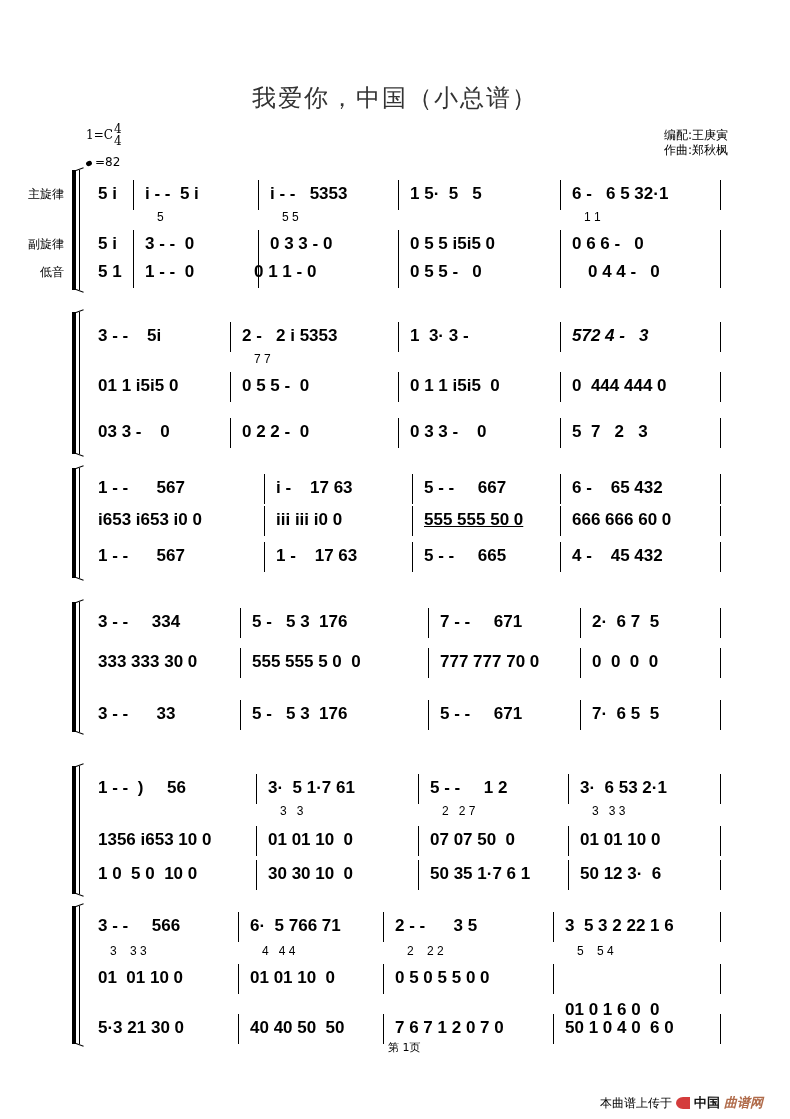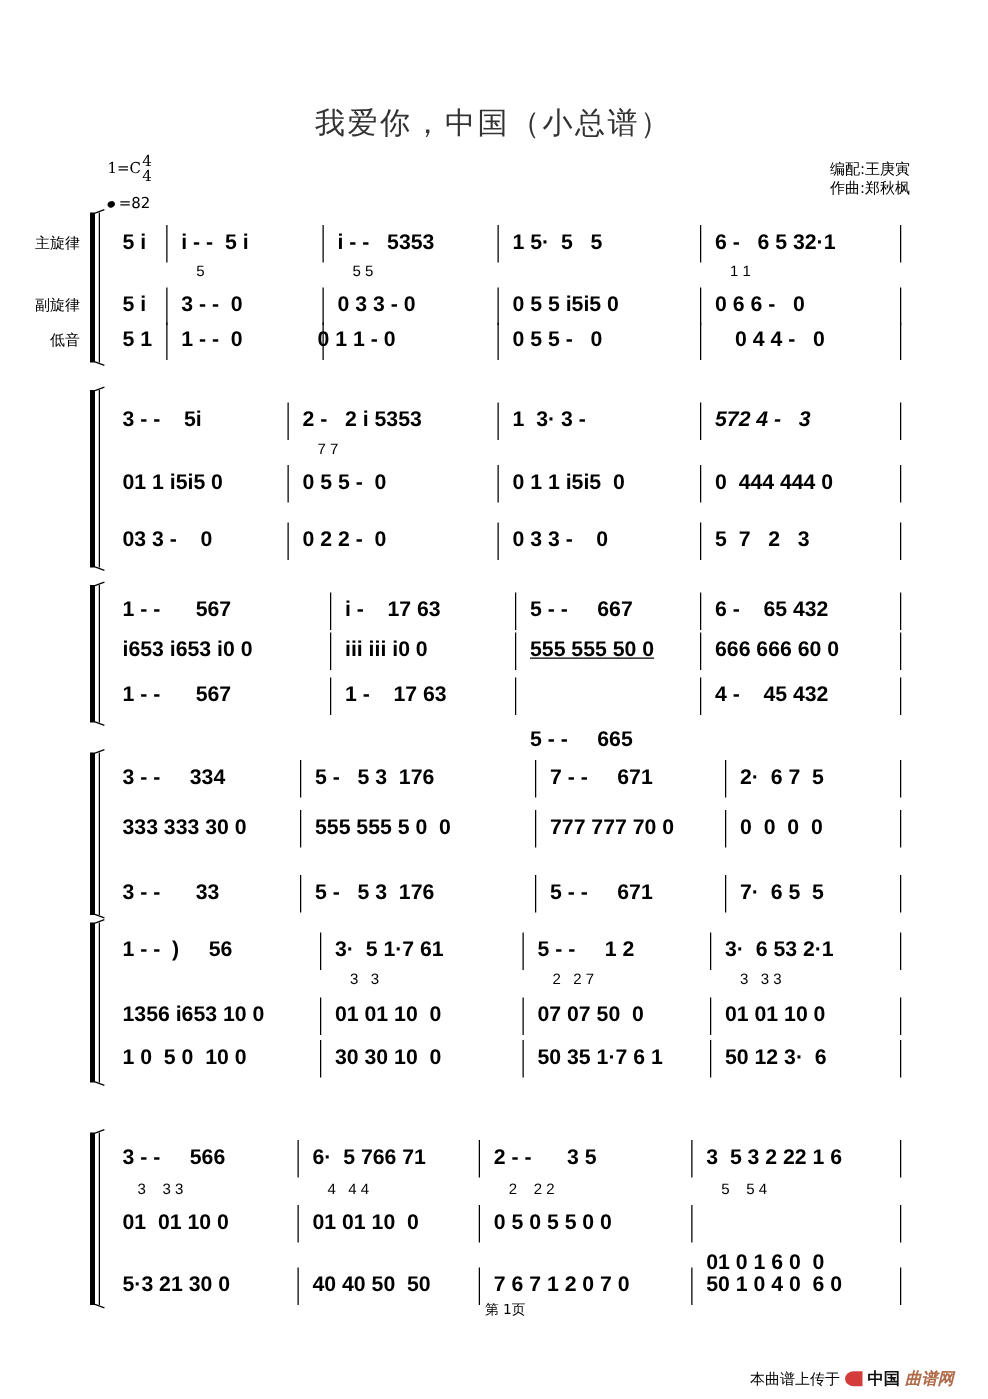--- a/index.html
+++ b/index.html
@@ -128,21 +128,21 @@
       <div class="m" style="left: 26px; top: 40px;">i653 i653 i0 0</div>
       <div class="m" style="left: 204px; top: 40px;">iii iii i0 0</div>
       <div class="m" style="left: 352px; top: 40px; text-decoration: underline;">555 555 50 0</div>
       <div class="m" style="left: 500px; top: 40px;">666 666 60 0</div>
       <div class="bar" style="left: 192px; top: 38px;"></div>
       <div class="bar" style="left: 340px; top: 38px;"></div>
       <div class="bar" style="left: 488px; top: 38px;"></div>
       <div class="bar" style="left: 648px; top: 38px;"></div>
       <div class="m" style="left: 26px; top: 76px;">1 - -      567</div>
       <div class="m" style="left: 204px; top: 76px;">1 -    17 63</div>
-      <div class="m" style="left: 352px; top: 76px; margin-top: 36px;">5 - -     665</div>
+      <div class="m" style="left: 352px; top: 76px;">5 - -     665</div>
       <div class="m" style="left: 500px; top: 76px;">4 -    45 432</div>
       <div class="bar" style="left: 192px; top: 74px;"></div>
       <div class="bar" style="left: 340px; top: 74px;"></div>
       <div class="bar" style="left: 488px; top: 74px;"></div>
       <div class="bar" style="left: 648px; top: 74px;"></div>
     </div>
     <div class="sys" style="top: 602px; height: 130px;">
       <div class="bracket"></div>
       <div class="thin"></div>
       <div class="m" style="left: 26px; top: 8px;">3 - -     334</div>
@@ -163,21 +163,21 @@
       <div class="bar" style="left: 648px; top: 46px;"></div>
       <div class="m" style="left: 26px; top: 100px;">3 - -      33</div>
       <div class="m" style="left: 180px; top: 100px;">5 -   5 3  176</div>
       <div class="m" style="left: 368px; top: 100px;">5 - -     671</div>
       <div class="m" style="left: 520px; top: 100px;">7·  6 5  5</div>
       <div class="bar" style="left: 168px; top: 98px;"></div>
       <div class="bar" style="left: 356px; top: 98px;"></div>
       <div class="bar" style="left: 508px; top: 98px;"></div>
       <div class="bar" style="left: 648px; top: 98px;"></div>
     </div>
-    <div class="sys" style="top: 738px; height: 128px;">
+    <div class="sys" style="top: 766px; height: 128px;">
       <div class="bracket"></div>
       <div class="thin"></div>
       <div class="m" style="left: 26px; top: 10px;">1 - -  )     56</div>
       <div class="m" style="left: 196px; top: 10px;">3·  5 1·7 61</div>
       <div class="m" style="left: 358px; top: 10px;">5 - -     1 2</div>
       <div class="m" style="left: 508px; top: 10px;">3·  6 53 2·1</div>
       <div class="bar" style="left: 184px; top: 8px;"></div>
       <div class="bar" style="left: 346px; top: 8px;"></div>
       <div class="bar" style="left: 496px; top: 8px;"></div>
       <div class="bar" style="left: 648px; top: 8px;"></div>

